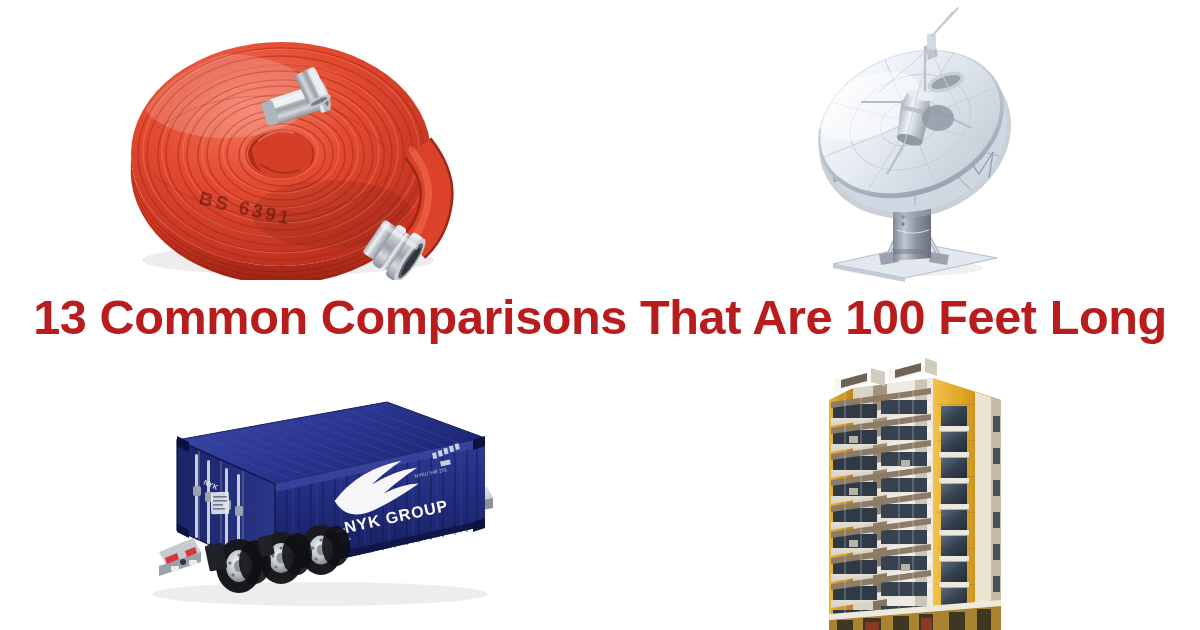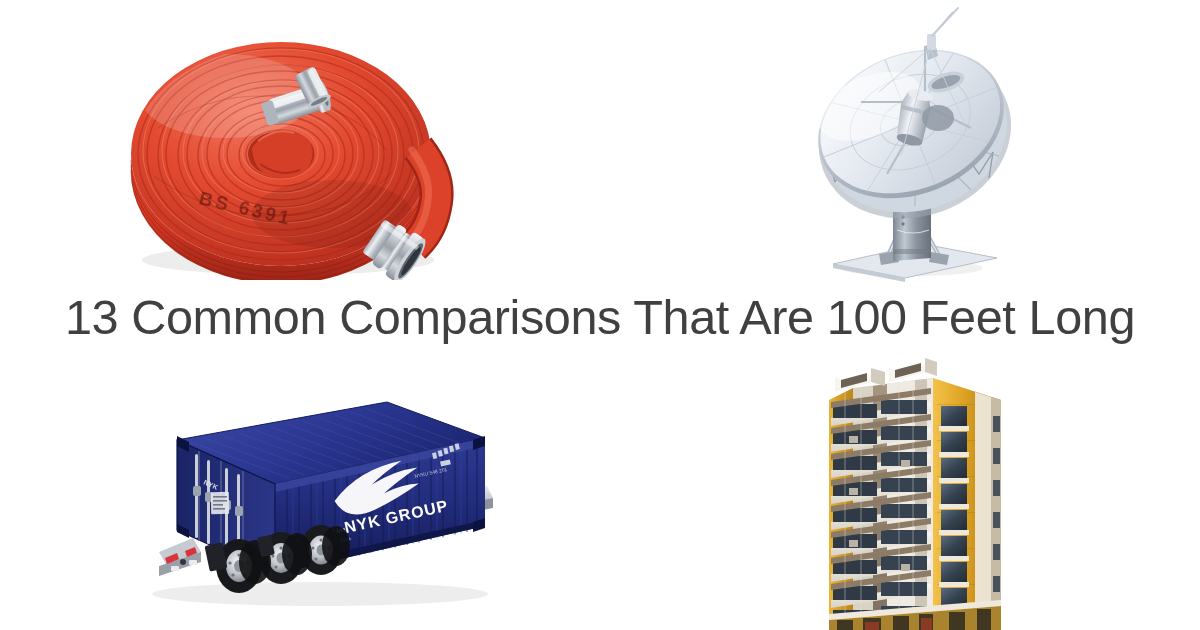--- a/index.html
+++ b/index.html
@@ -21,24 +21,24 @@
 
   .cell svg { display:block; width:100%; height:100%; }
 
   
   #title-bar {
     position:absolute; left:0; top:288px; width:1200px; height:58px;
     display:flex; align-items:center; justify-content:center;
   }
   #page-title {
     font-family:"Liberation Sans", sans-serif;
-    font-weight:400;
+    font-weight:700;
     font-size:40.5px;
     letter-spacing:-0.4px;
-    color:#404040;
+    color:#b91c1c;
     white-space:nowrap;
     line-height:1;
   }
 </style>
 </head>
 <body>
 
 <div class="canvas">
 
   <div class="cell" id="cell-hose">

